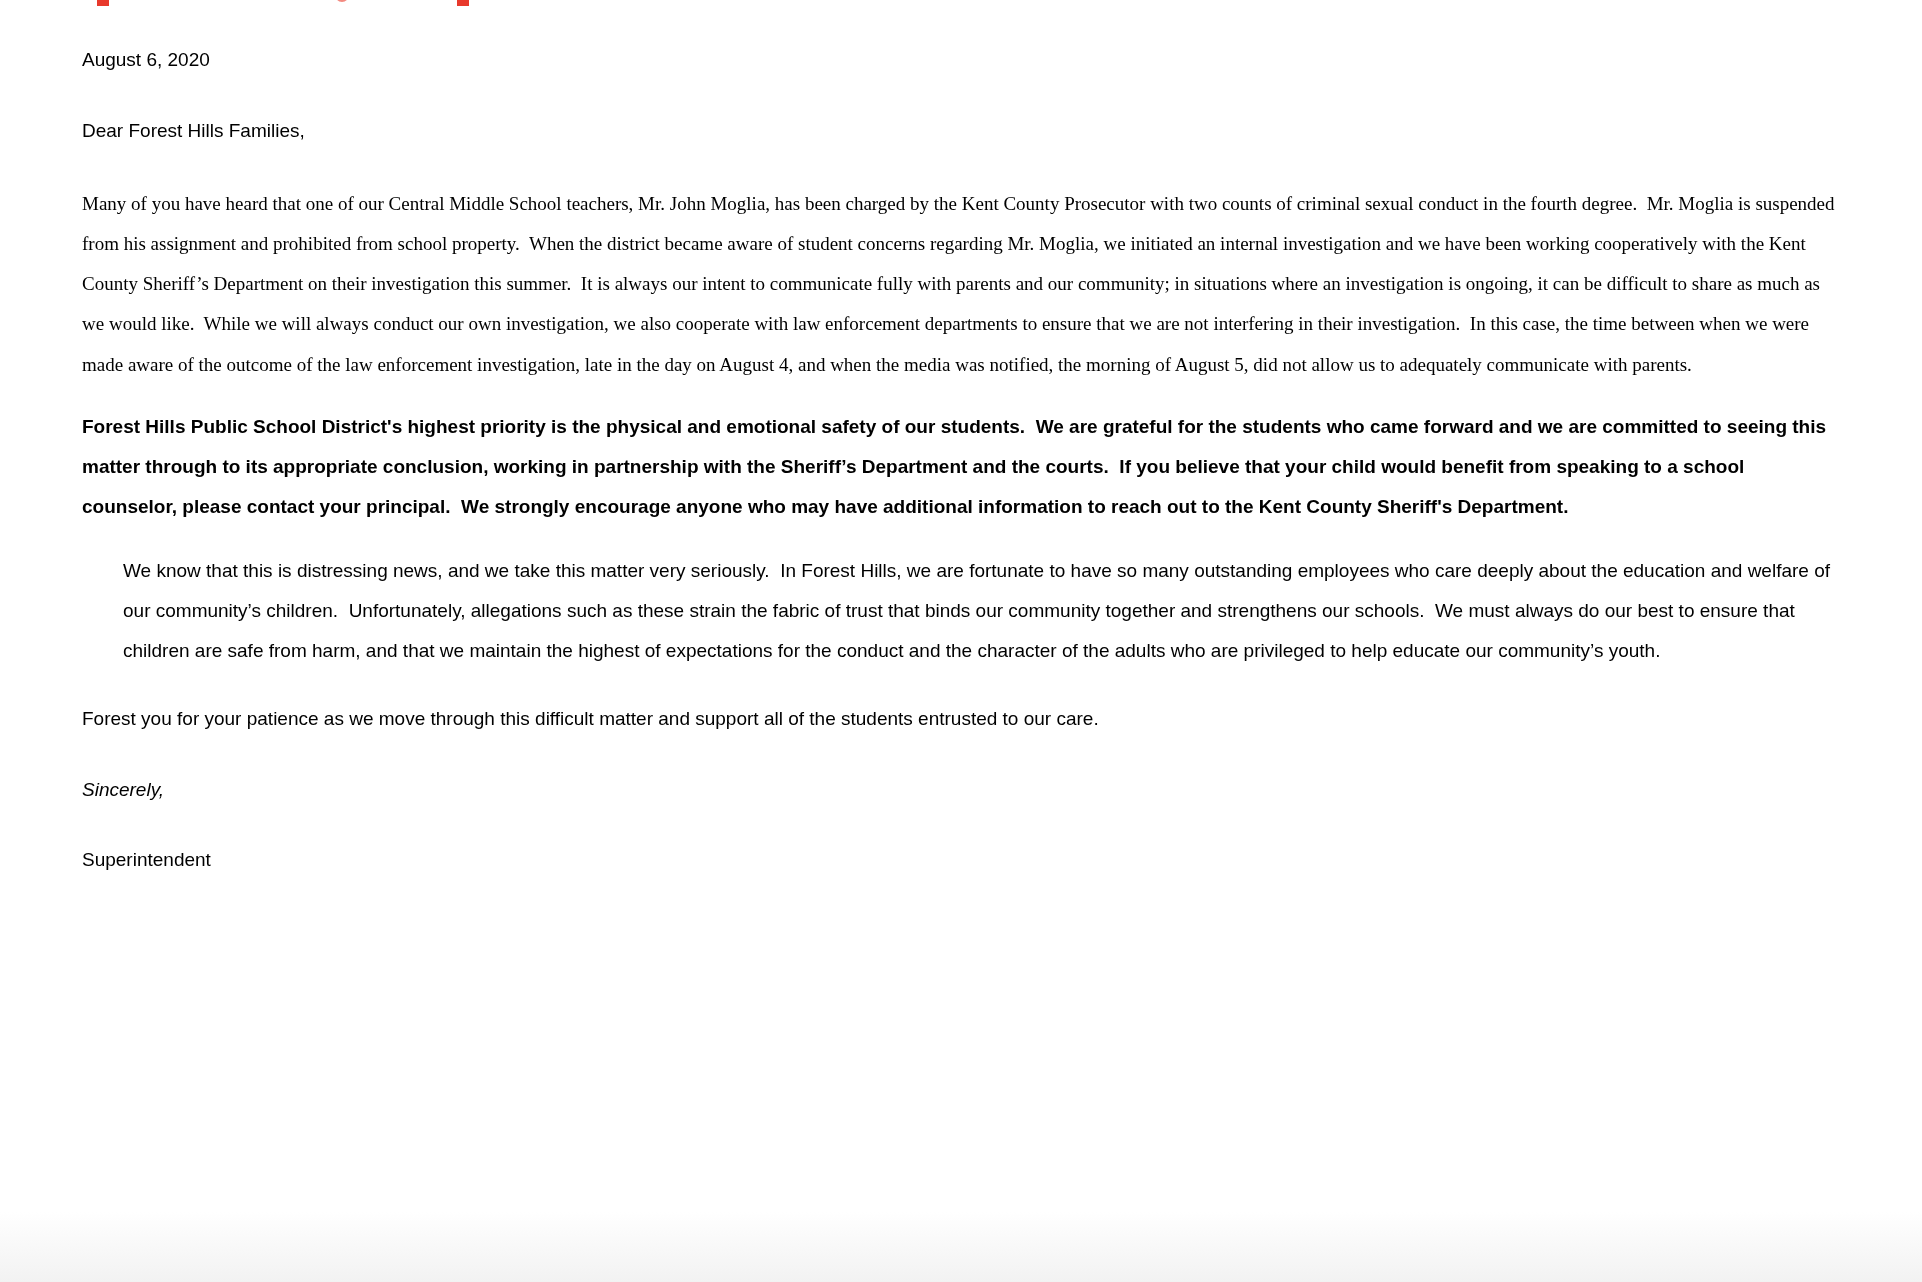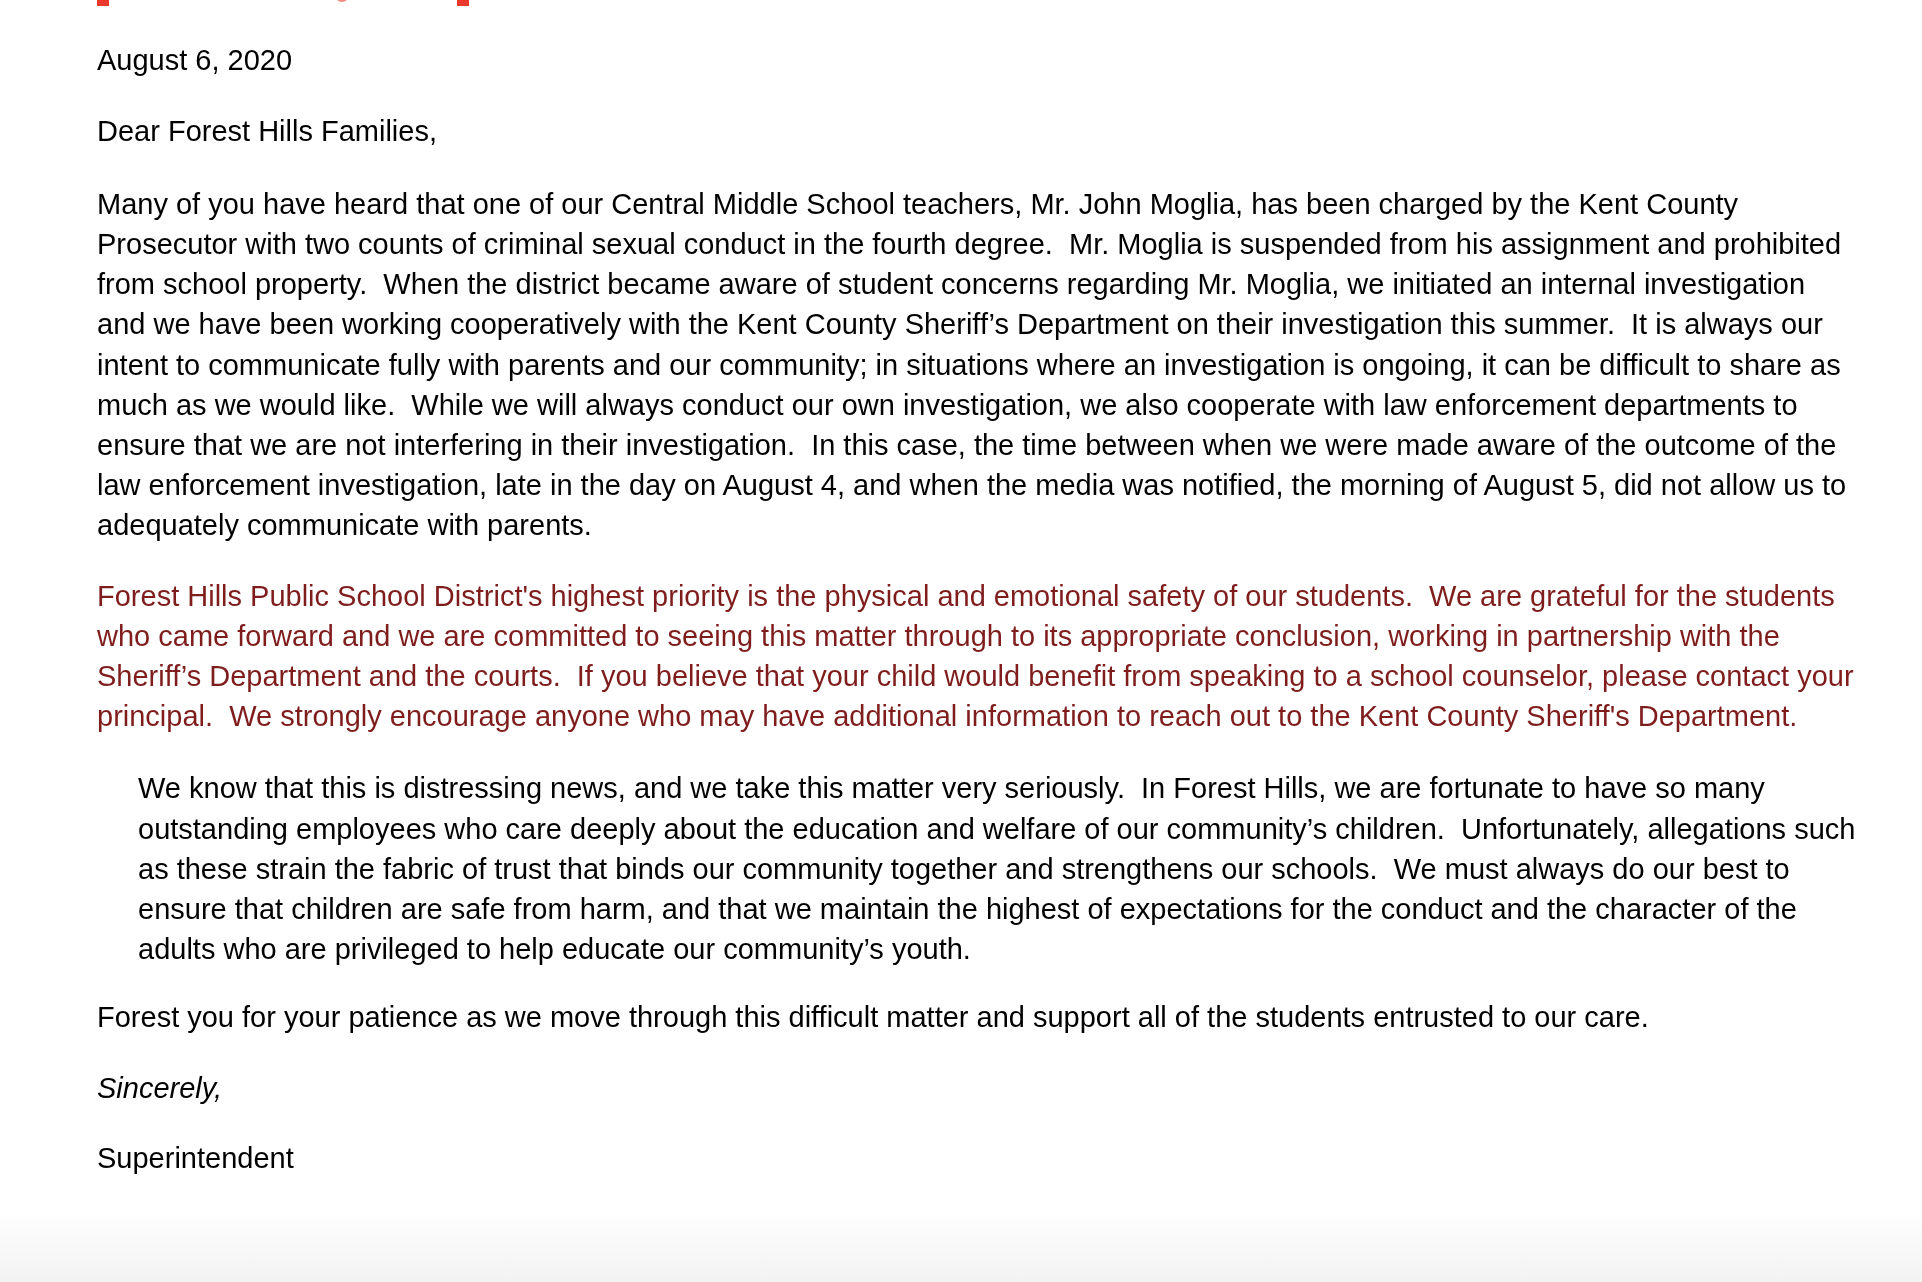--- a/index.html
+++ b/index.html
@@ -43,36 +43,36 @@
     position: absolute;
     top: -8px;
     left: 238px;
     width: 14px;
     height: 10px;
     border-radius: 0 0 8px 8px;
     background: #f38a80;
   }
   .letter {
     position: absolute;
-    left: 97px;
+    left: 82px;
     top: 40px;
     width: 1760px;
-    font-size: 29px;
+    font-size: 19px;
     line-height: 40.1px;
   }
   .letter p {
     margin: 0;
   }
   #date { margin-bottom: 31px; }
   #salutation { margin-bottom: 33px; }
-  #para1 { margin-bottom: 31px; }
+  #para1 { margin-bottom: 22px; font-family: Liberation Serif, serif; }
   #para2 {
-    font-weight: normal;
-    color: #7f1d1d;
-    margin-bottom: 32px;
+    font-weight: bold;
+    color: #000000;
+    margin-bottom: 24px;
   }
   #para3 { margin-bottom: 28px; margin-left: 41px; }
   #thanks { margin-bottom: 31px; }
   #closing { margin-bottom: 30px; font-style: italic; }
 </style>
 </head>
 <body>
 
 <div class="red-bracket">
   <span class="l"></span>

